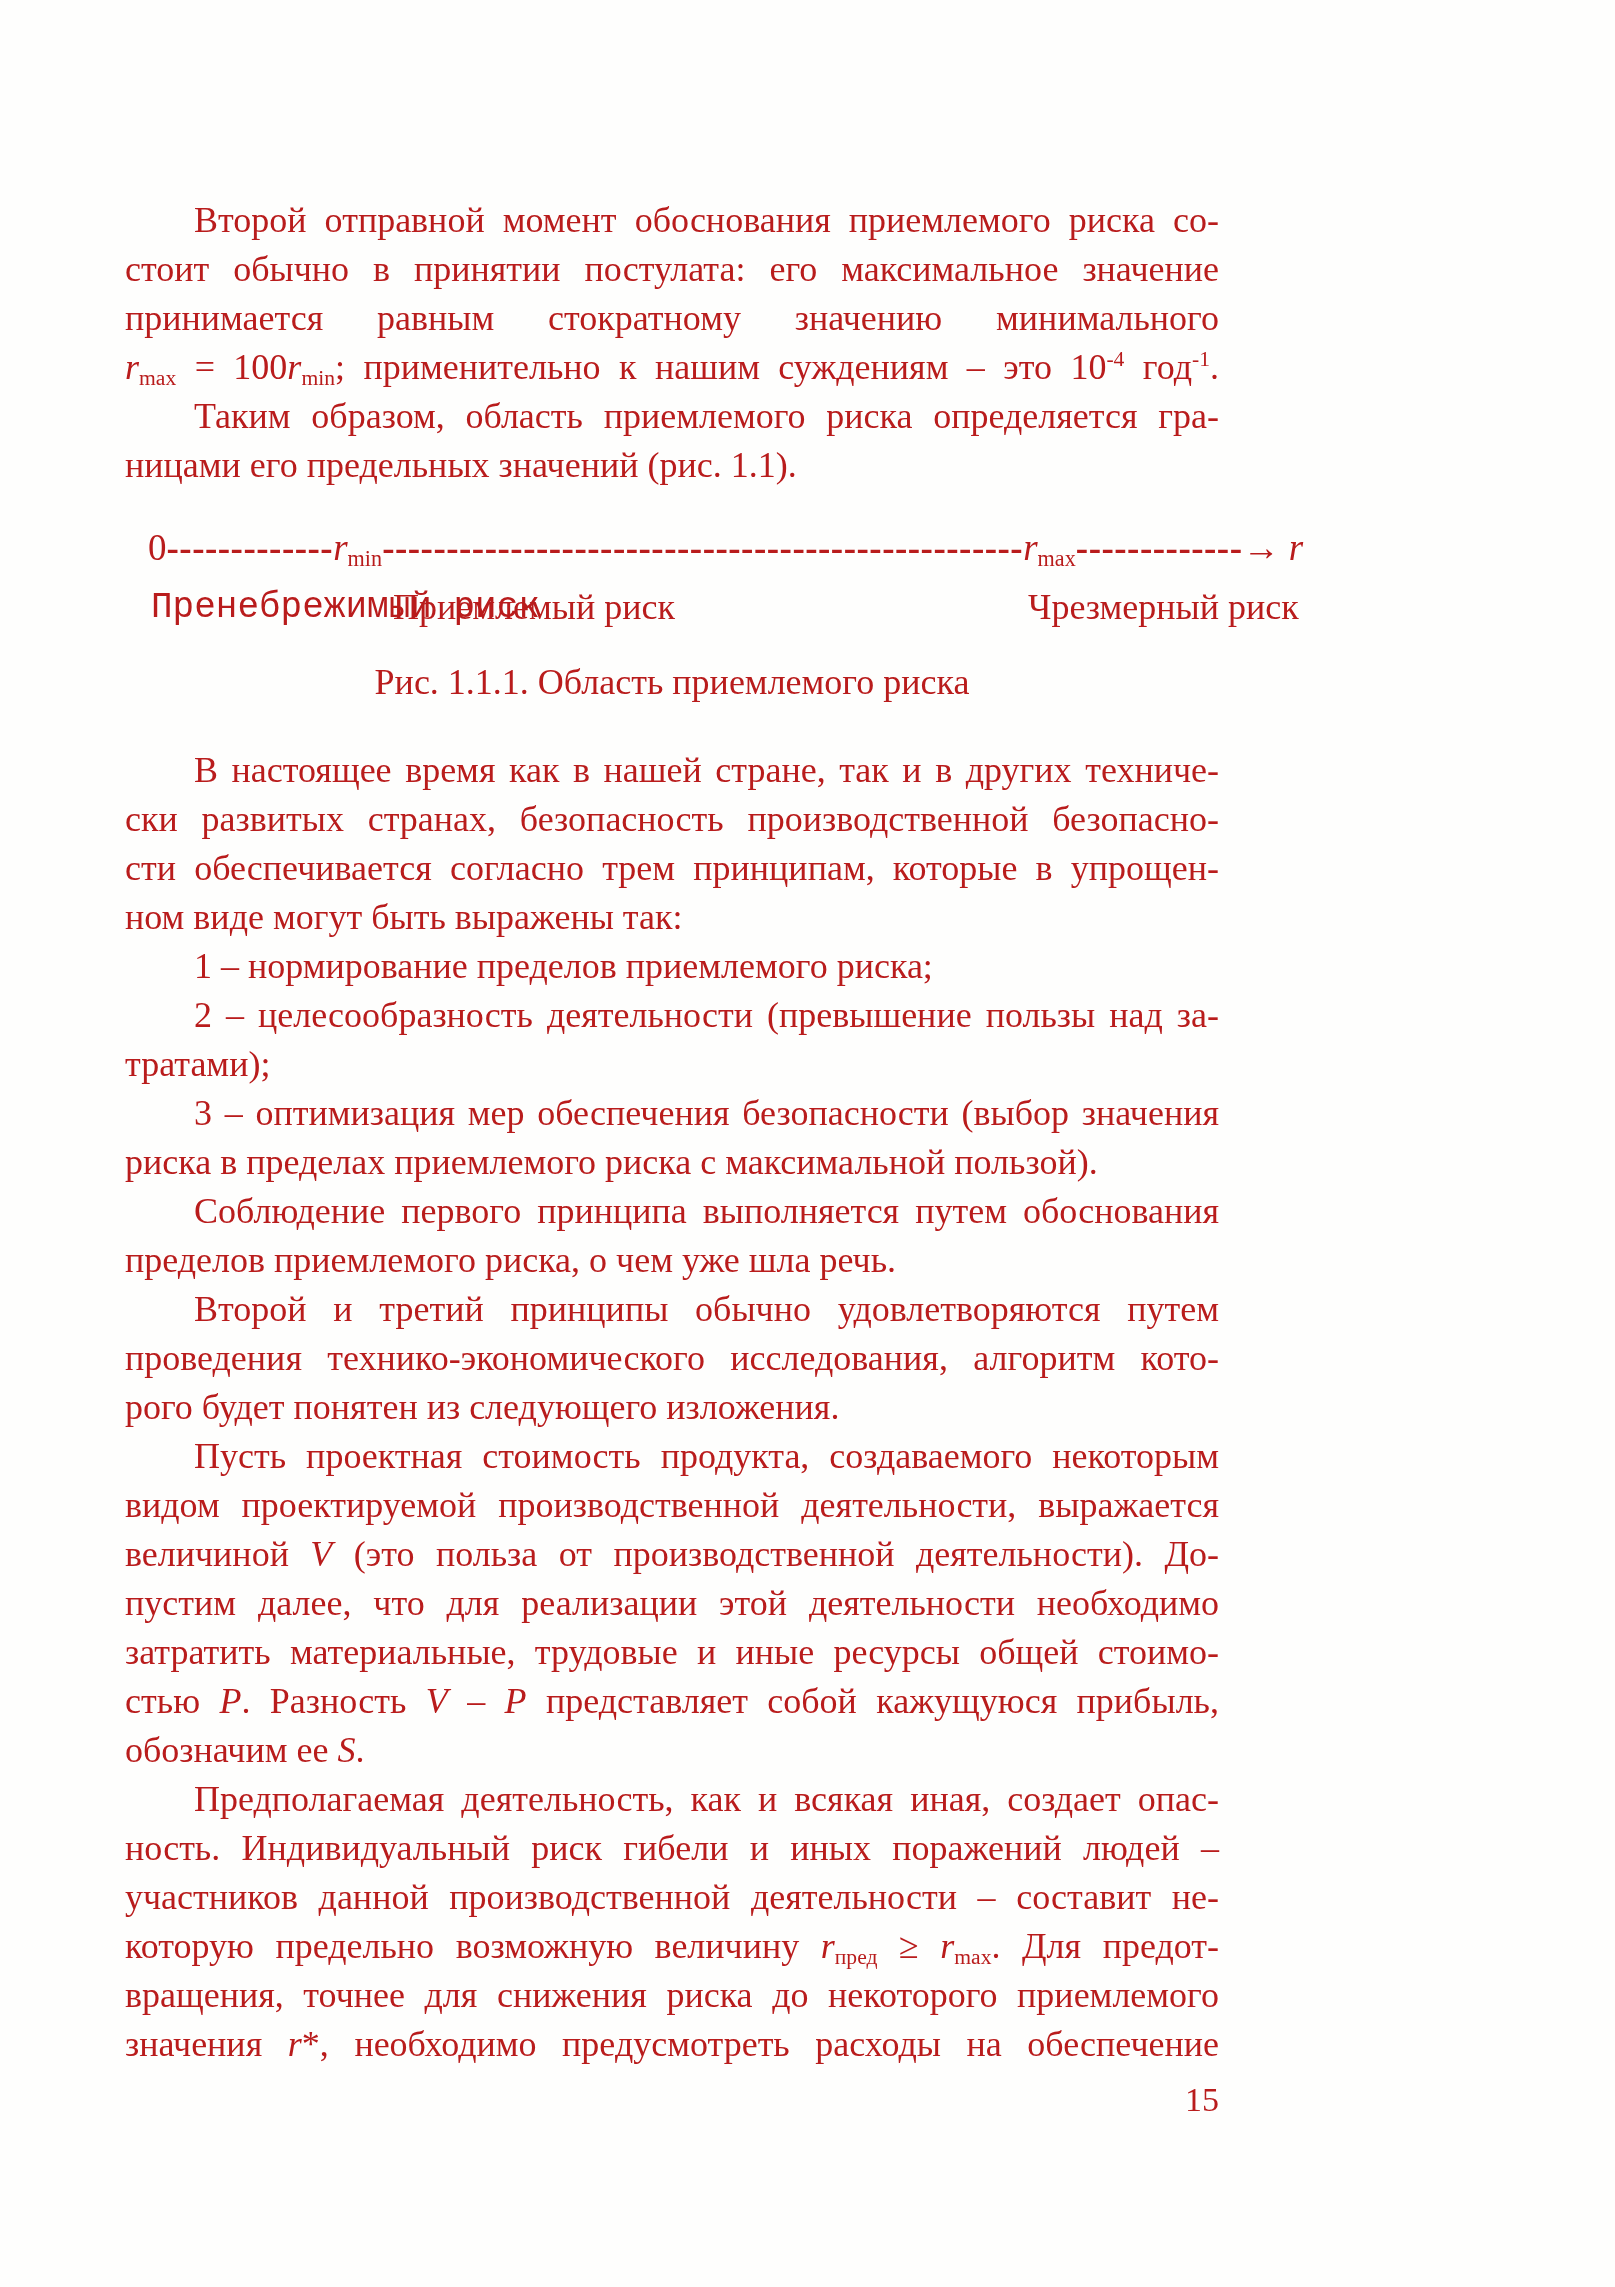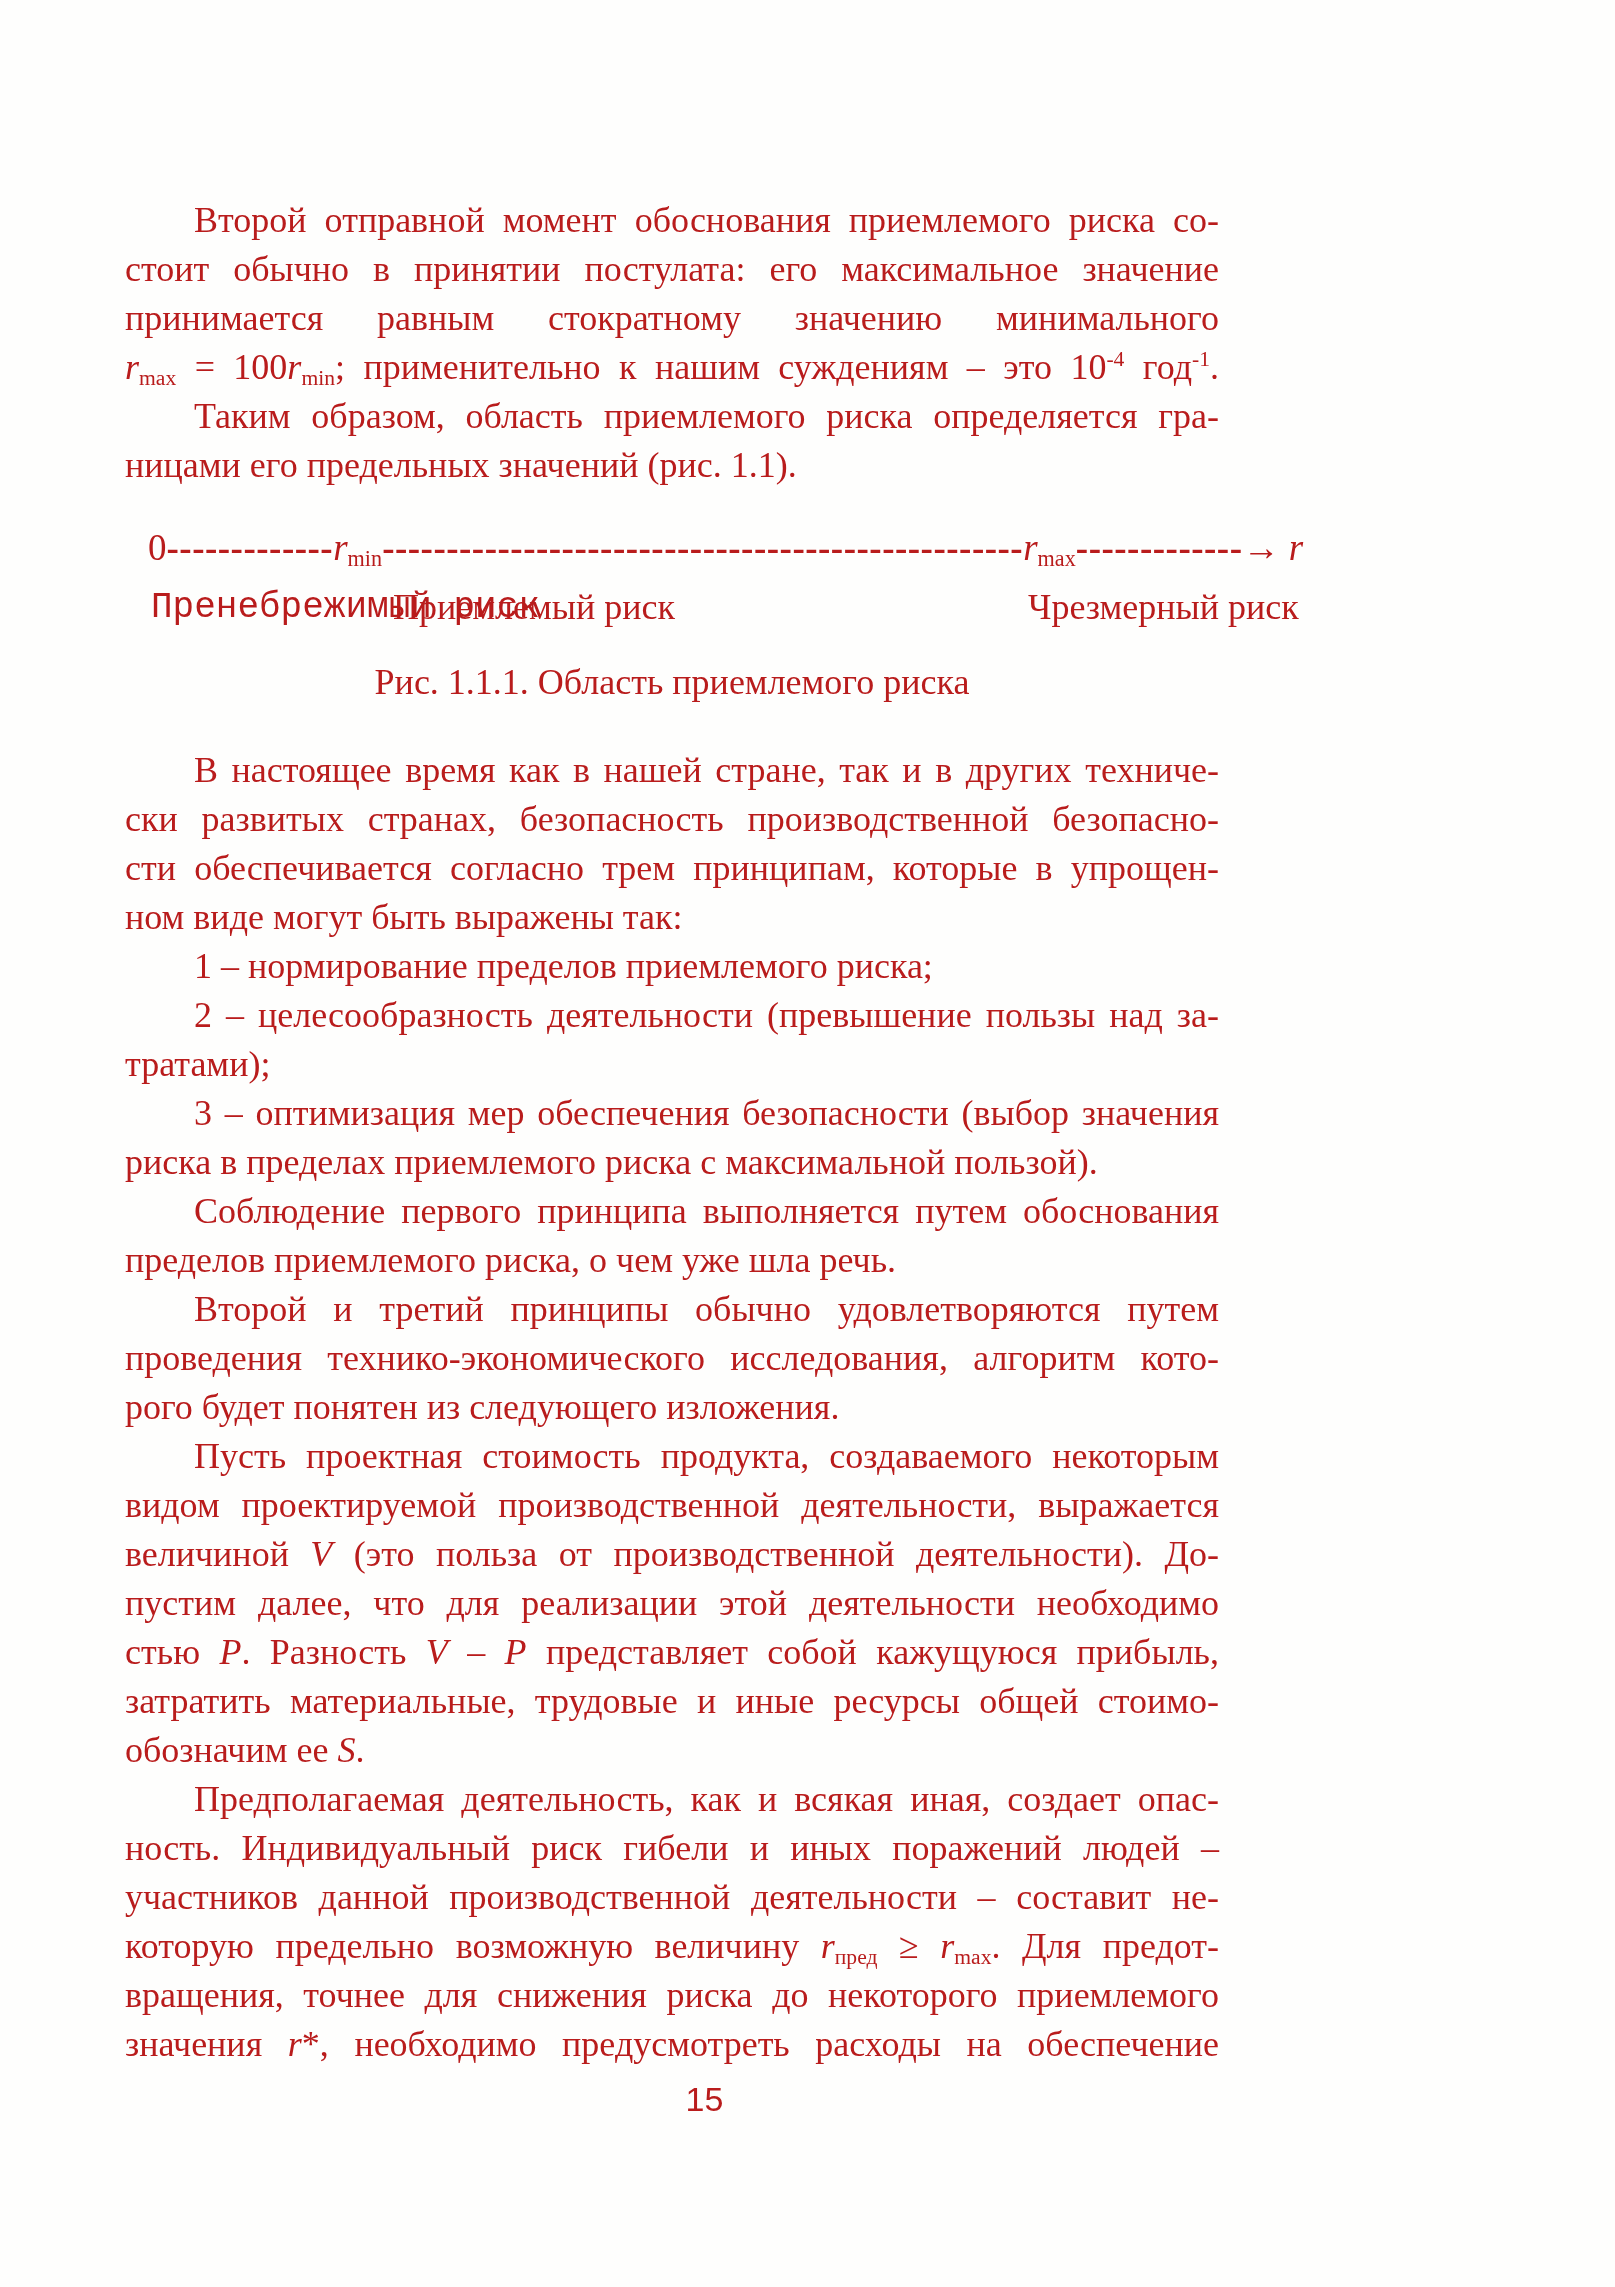--- a/index.html
+++ b/index.html
@@ -66,22 +66,22 @@
   .zone-3{ left:903px; }
   .figure-caption{
     margin-top:26px;
     text-align:center;
   }
   .body-bottom{
     margin-top:39px;
   }
   .page-number{
     margin-top:5.5px;
-    text-align:center;
-    font-family:Liberation Sans, sans-serif;
+    text-align:right;
+    font-family:Liberation Serif, serif;
     font-size:34px;
     padding-left:65px;
   }
 </style>
 </head>
 <body>
 
 <div class="page">
   <div class="text-block">
 
@@ -116,22 +116,22 @@
         <div class="line"><span>риска в пределах приемлемого риска с максимальной пользой).</span></div>
         <div class="line full ind"><span>Соблюдение первого принципа выполняется путем обоснования</span></div>
         <div class="line"><span>пределов приемлемого риска, о чем уже шла речь.</span></div>
         <div class="line full ind"><span>Второй и третий принципы обычно удовлетворяются путем</span></div>
         <div class="line full"><span>проведения технико-экономического исследования, алгоритм кото-</span></div>
         <div class="line"><span>рого будет понятен из следующего изложения.</span></div>
         <div class="line full ind"><span>Пусть проектная стоимость продукта, создаваемого некоторым</span></div>
         <div class="line full"><span>видом проектируемой производственной деятельности, выражается</span></div>
         <div class="line full"><span>величиной </span><span class="it">V</span><span> (это польза от производственной деятельности). До-</span></div>
         <div class="line full"><span>пустим далее, что для реализации этой деятельности необходимо</span></div>
+        <div class="line full"><span>затратить материальные, трудовые и иные ресурсы общей стоимо-</span></div>
         <div class="line full"><span>стью </span><span class="it">P</span><span>. Разность </span><span class="it">V</span><span> – </span><span class="it">P</span><span> представляет собой кажущуюся прибыль,</span></div>
-        <div class="line full"><span>затратить материальные, трудовые и иные ресурсы общей стоимо-</span></div>
         <div class="line"><span>обозначим ее </span><span class="it">S</span><span>.</span></div>
         <div class="line full ind"><span>Предполагаемая деятельность, как и всякая иная, создает опас-</span></div>
         <div class="line full"><span>ность. Индивидуальный риск гибели и иных поражений людей –</span></div>
         <div class="line full"><span>участников данной производственной деятельности – составит не-</span></div>
         <div class="line full"><span>которую предельно возможную величину </span><span class="it">r</span><sub>пред</sub><span> ≥ </span><span class="it">r</span><sub>max</sub><span>. Для предот-</span></div>
         <div class="line full"><span>вращения, точнее для снижения риска до некоторого приемлемого</span></div>
         <div class="line full"><span>значения </span><span class="it">r</span><span>*, необходимо предусмотреть расходы на обеспечение</span></div>
       </div>
 
     <div class="page-number">15</div>

